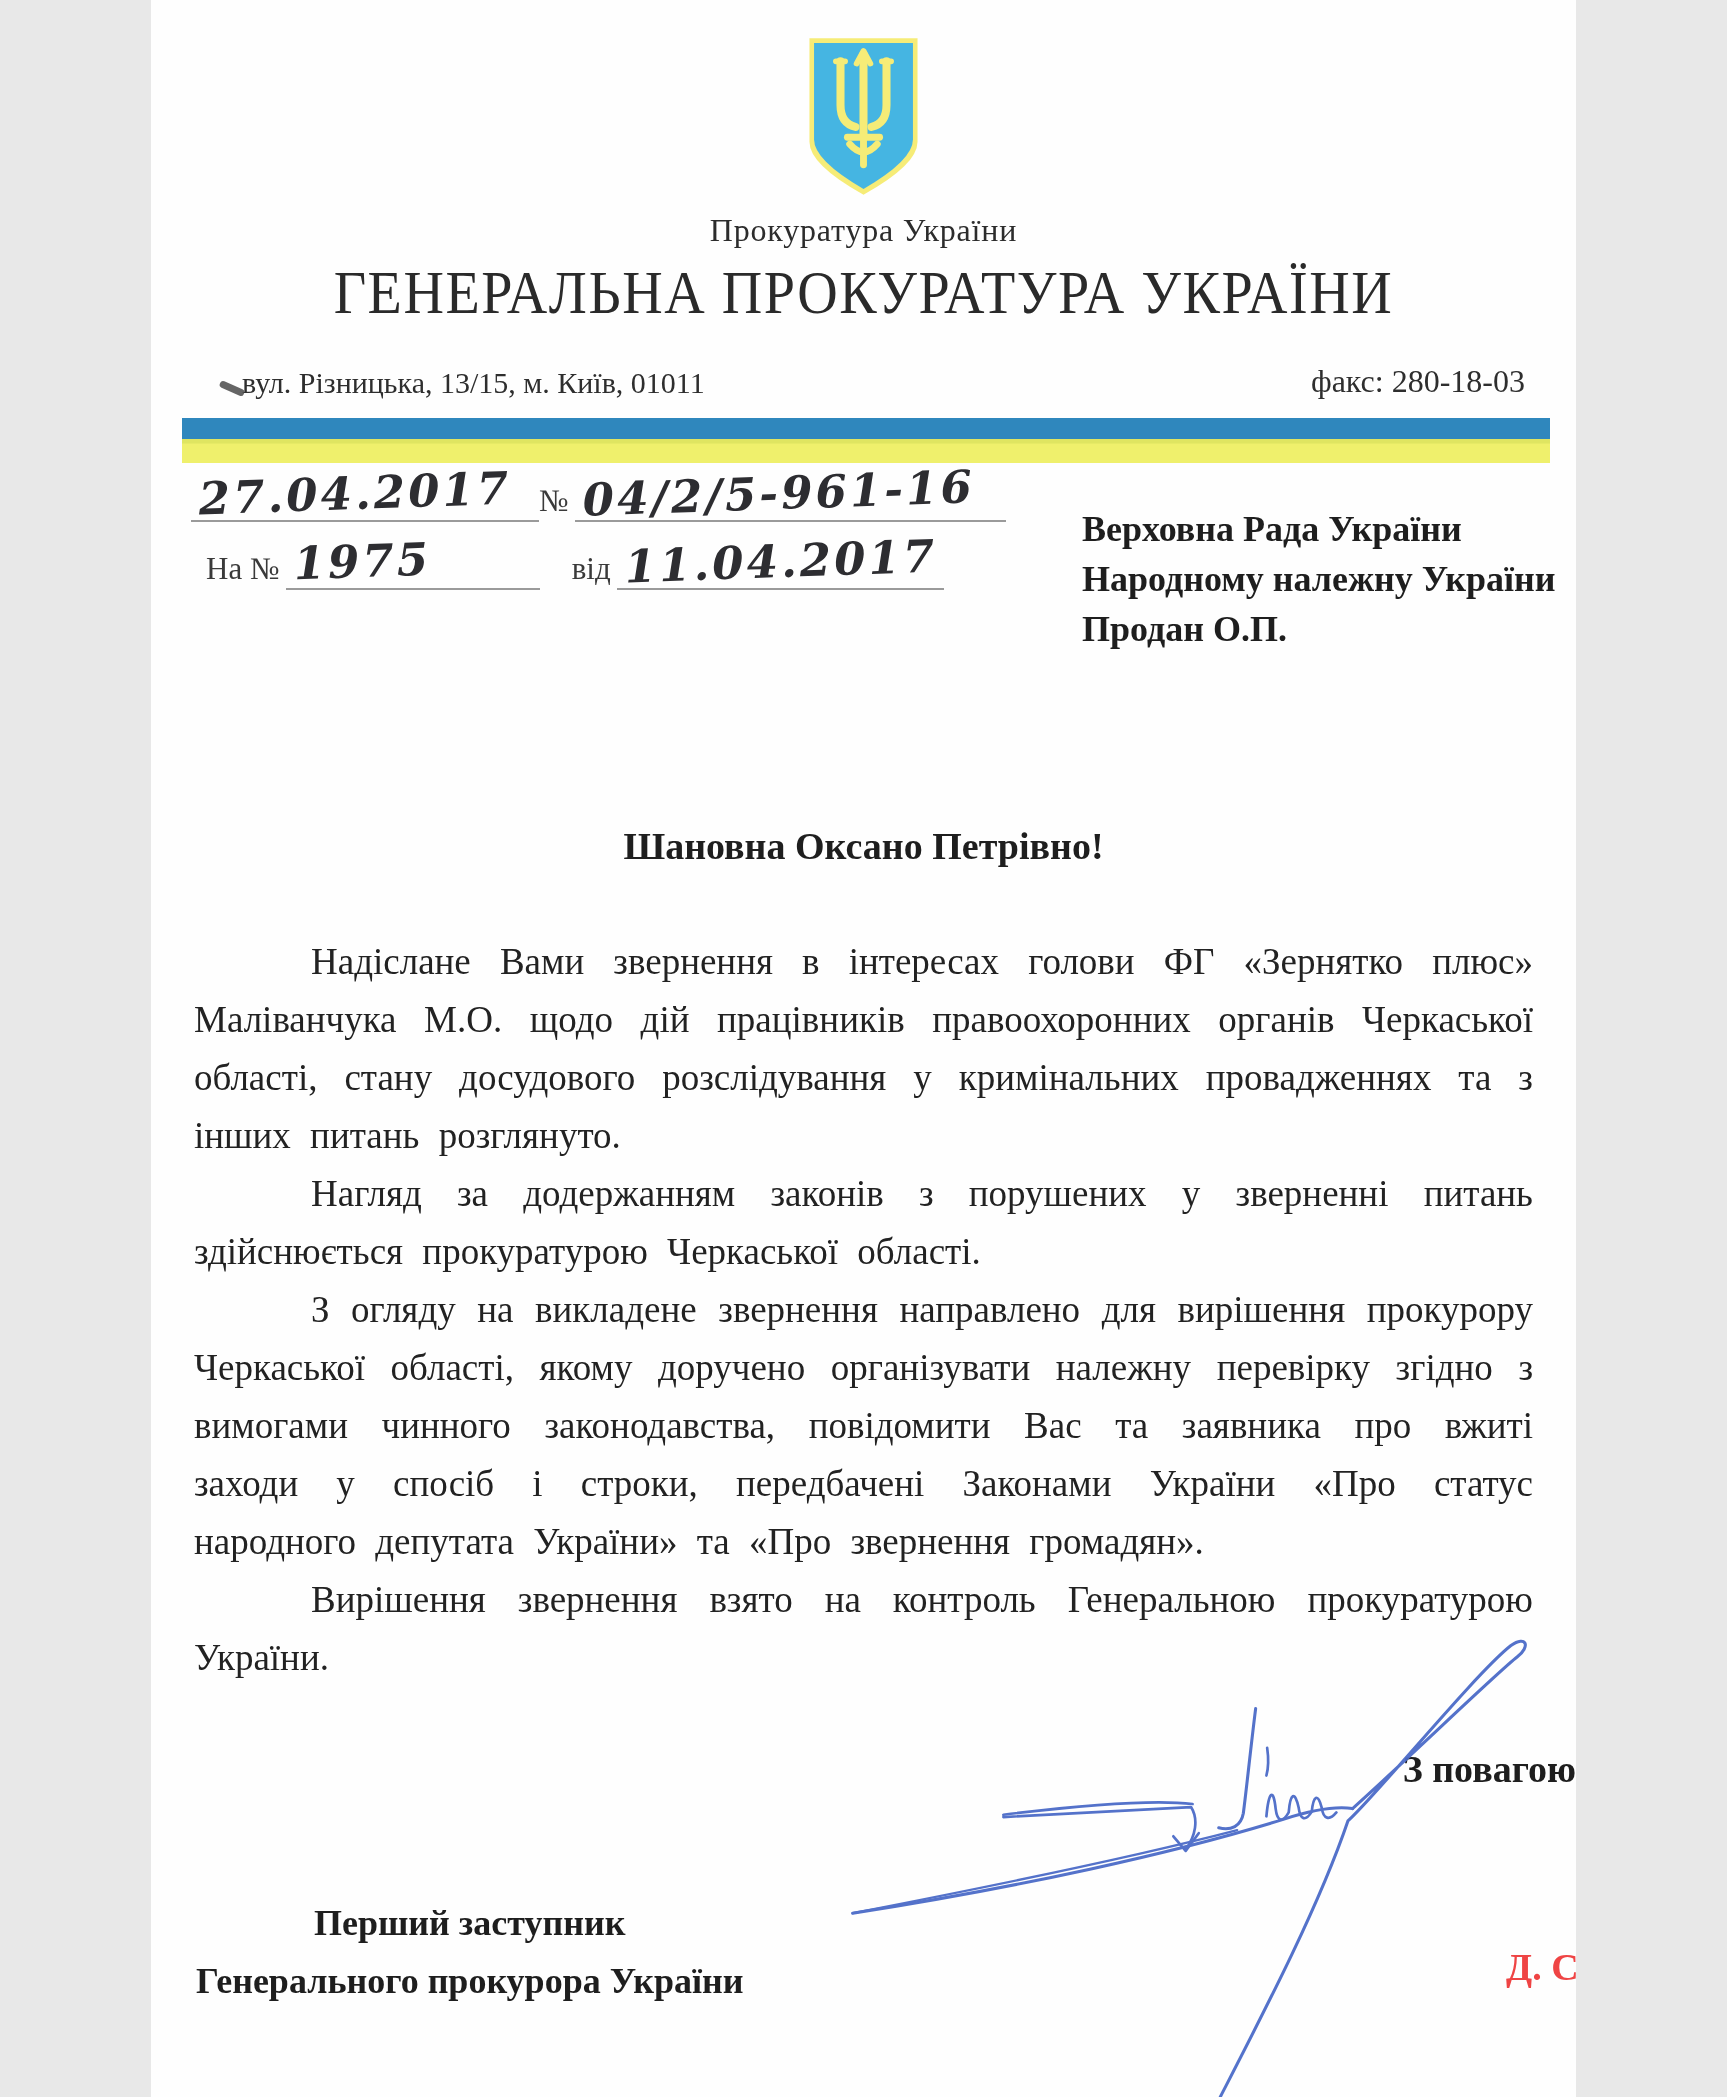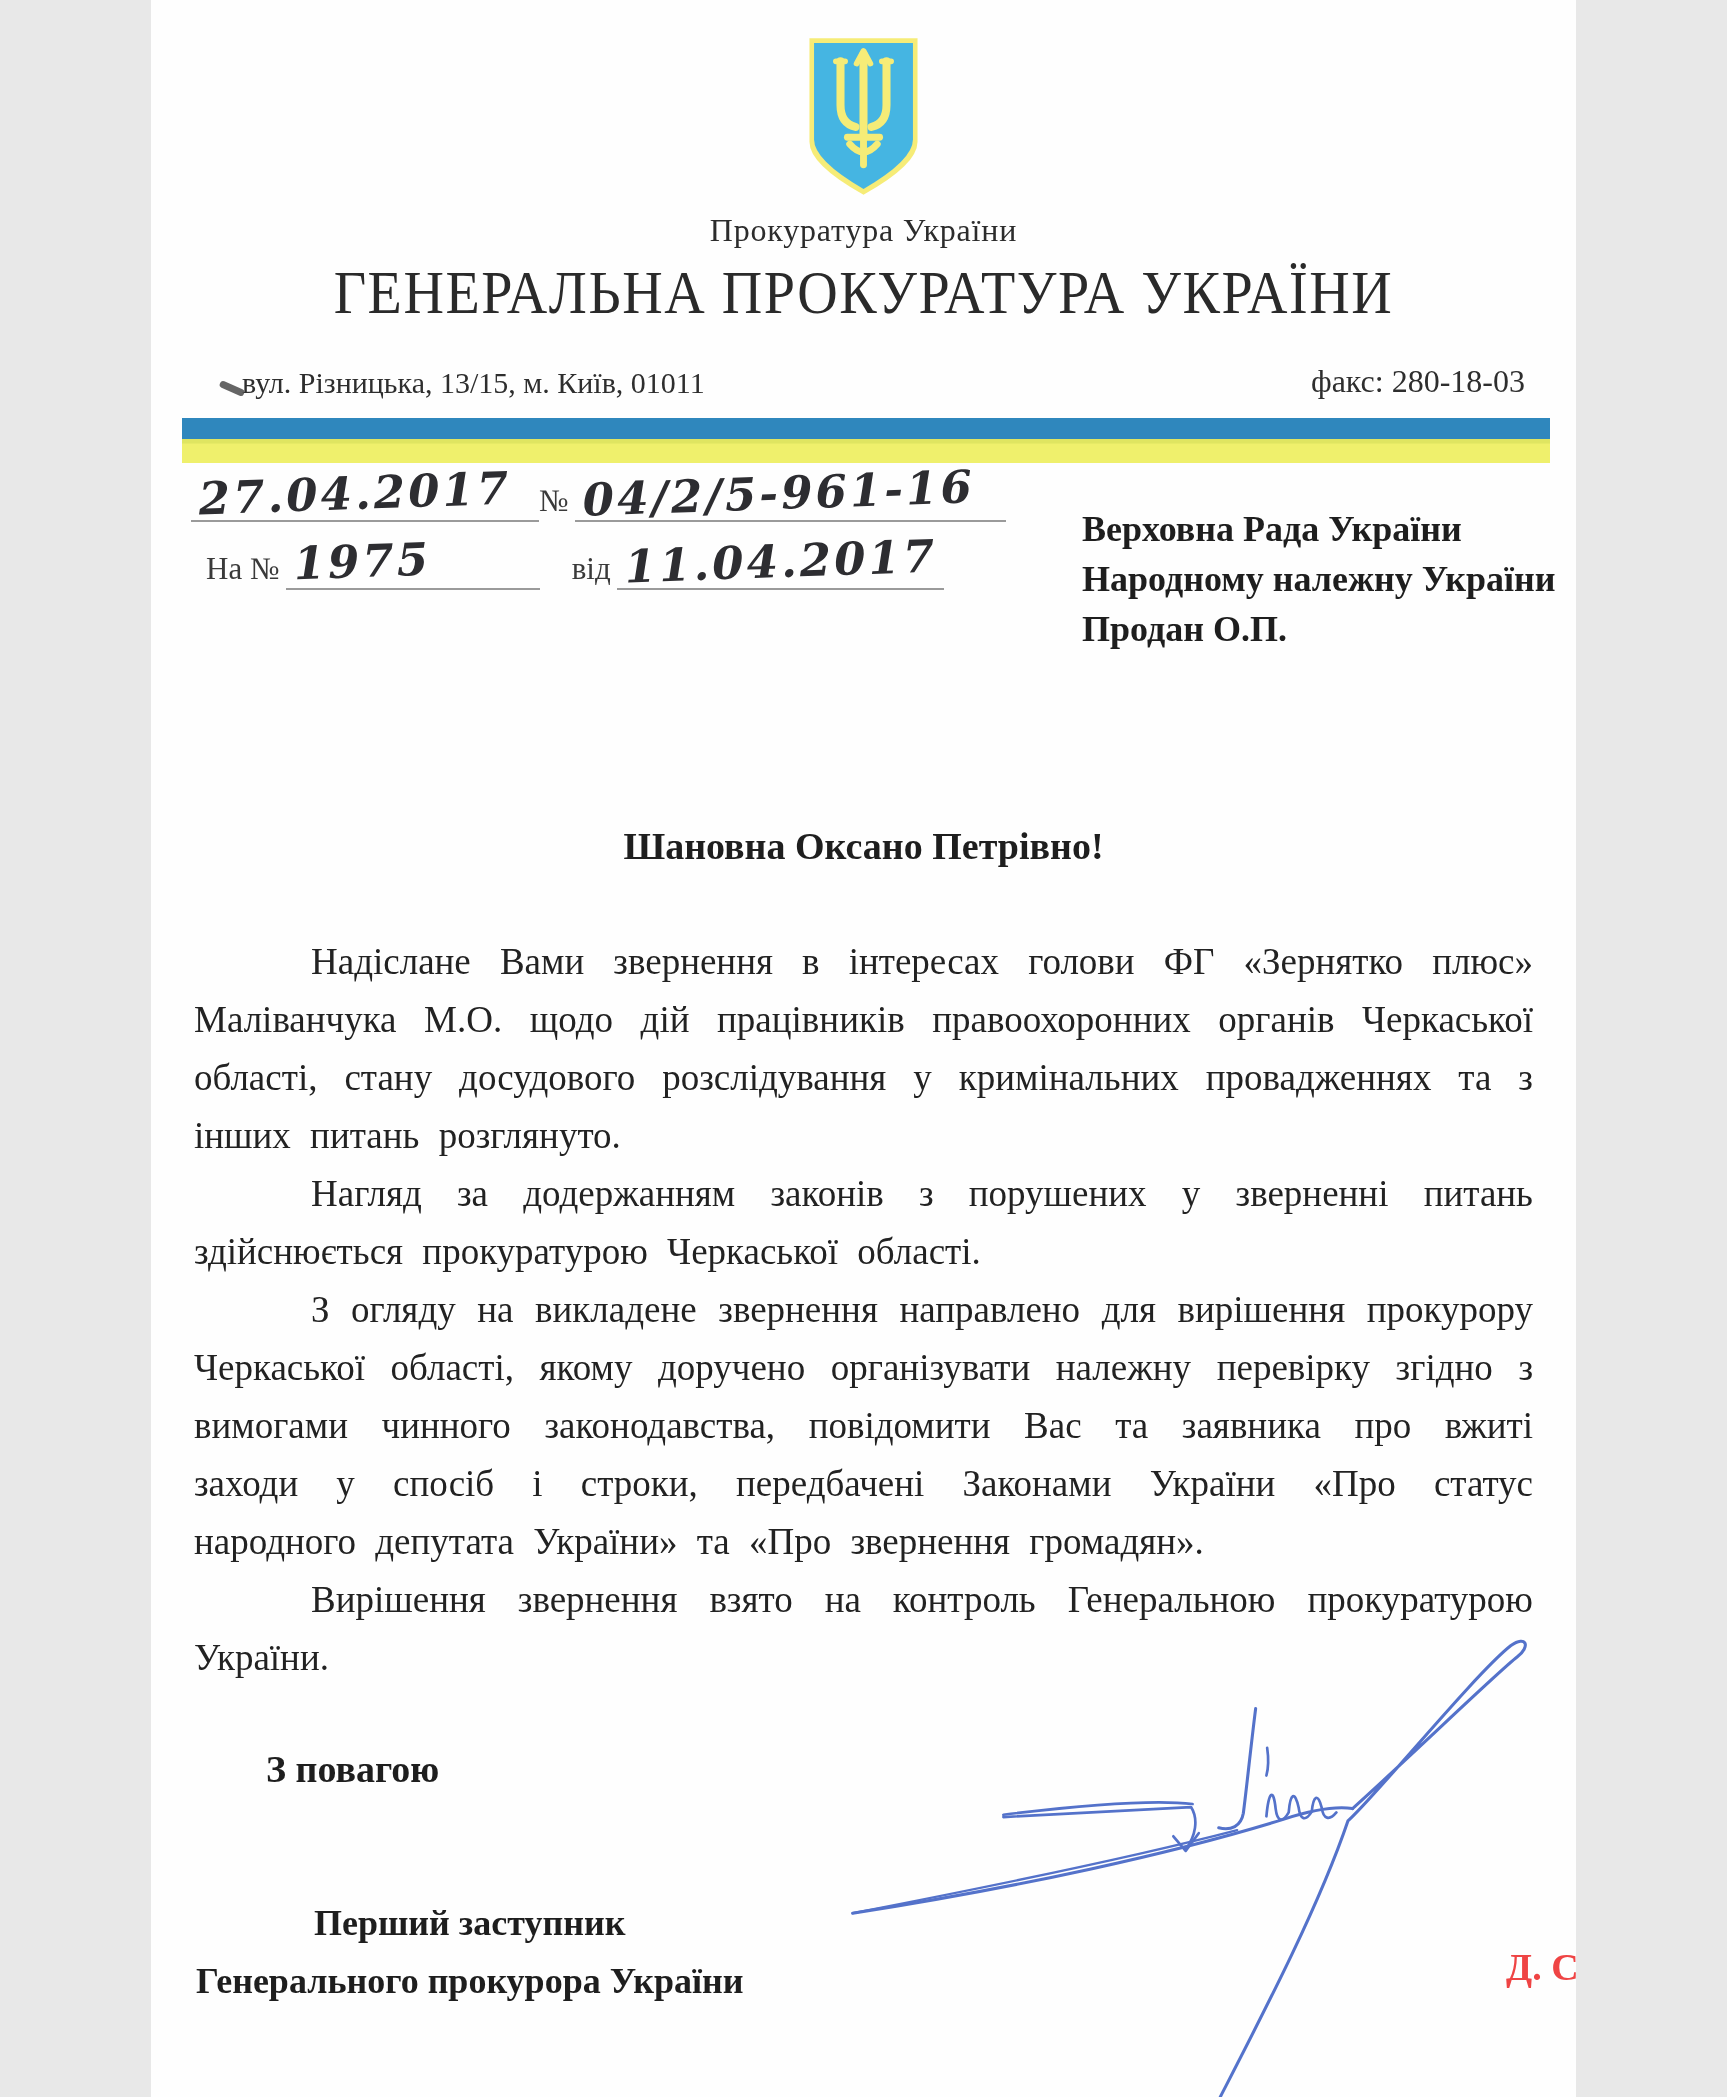--- a/index.html
+++ b/index.html
@@ -69,21 +69,21 @@
     font-size:38px; font-weight:700; color:#1e1e1e;
   }
   .body-text{
     margin:65px 43px 0 43px;
     font-size:37px; line-height:58px;
     text-align:justify; word-spacing:10px; color:#222;
   }
   .body-text p{ margin:0; text-indent:117px; }
   .valediction{
     margin:60px 0 0 115px;
-    font-size:38px; font-weight:700; color:#1e1e1e;
+    font-size:38px; font-weight:700; color:#1e1e1e;text-align:right;
   }
   
   .sig-row{ position:relative; margin-top:86px; height:185px; }
   .signer-title{
     position:absolute; left:45px; top:17px;
     font-size:36px; font-weight:700; line-height:58px; color:#1e1e1e;
     white-space:nowrap;
     text-align:center;
   }
   .signer-name{

